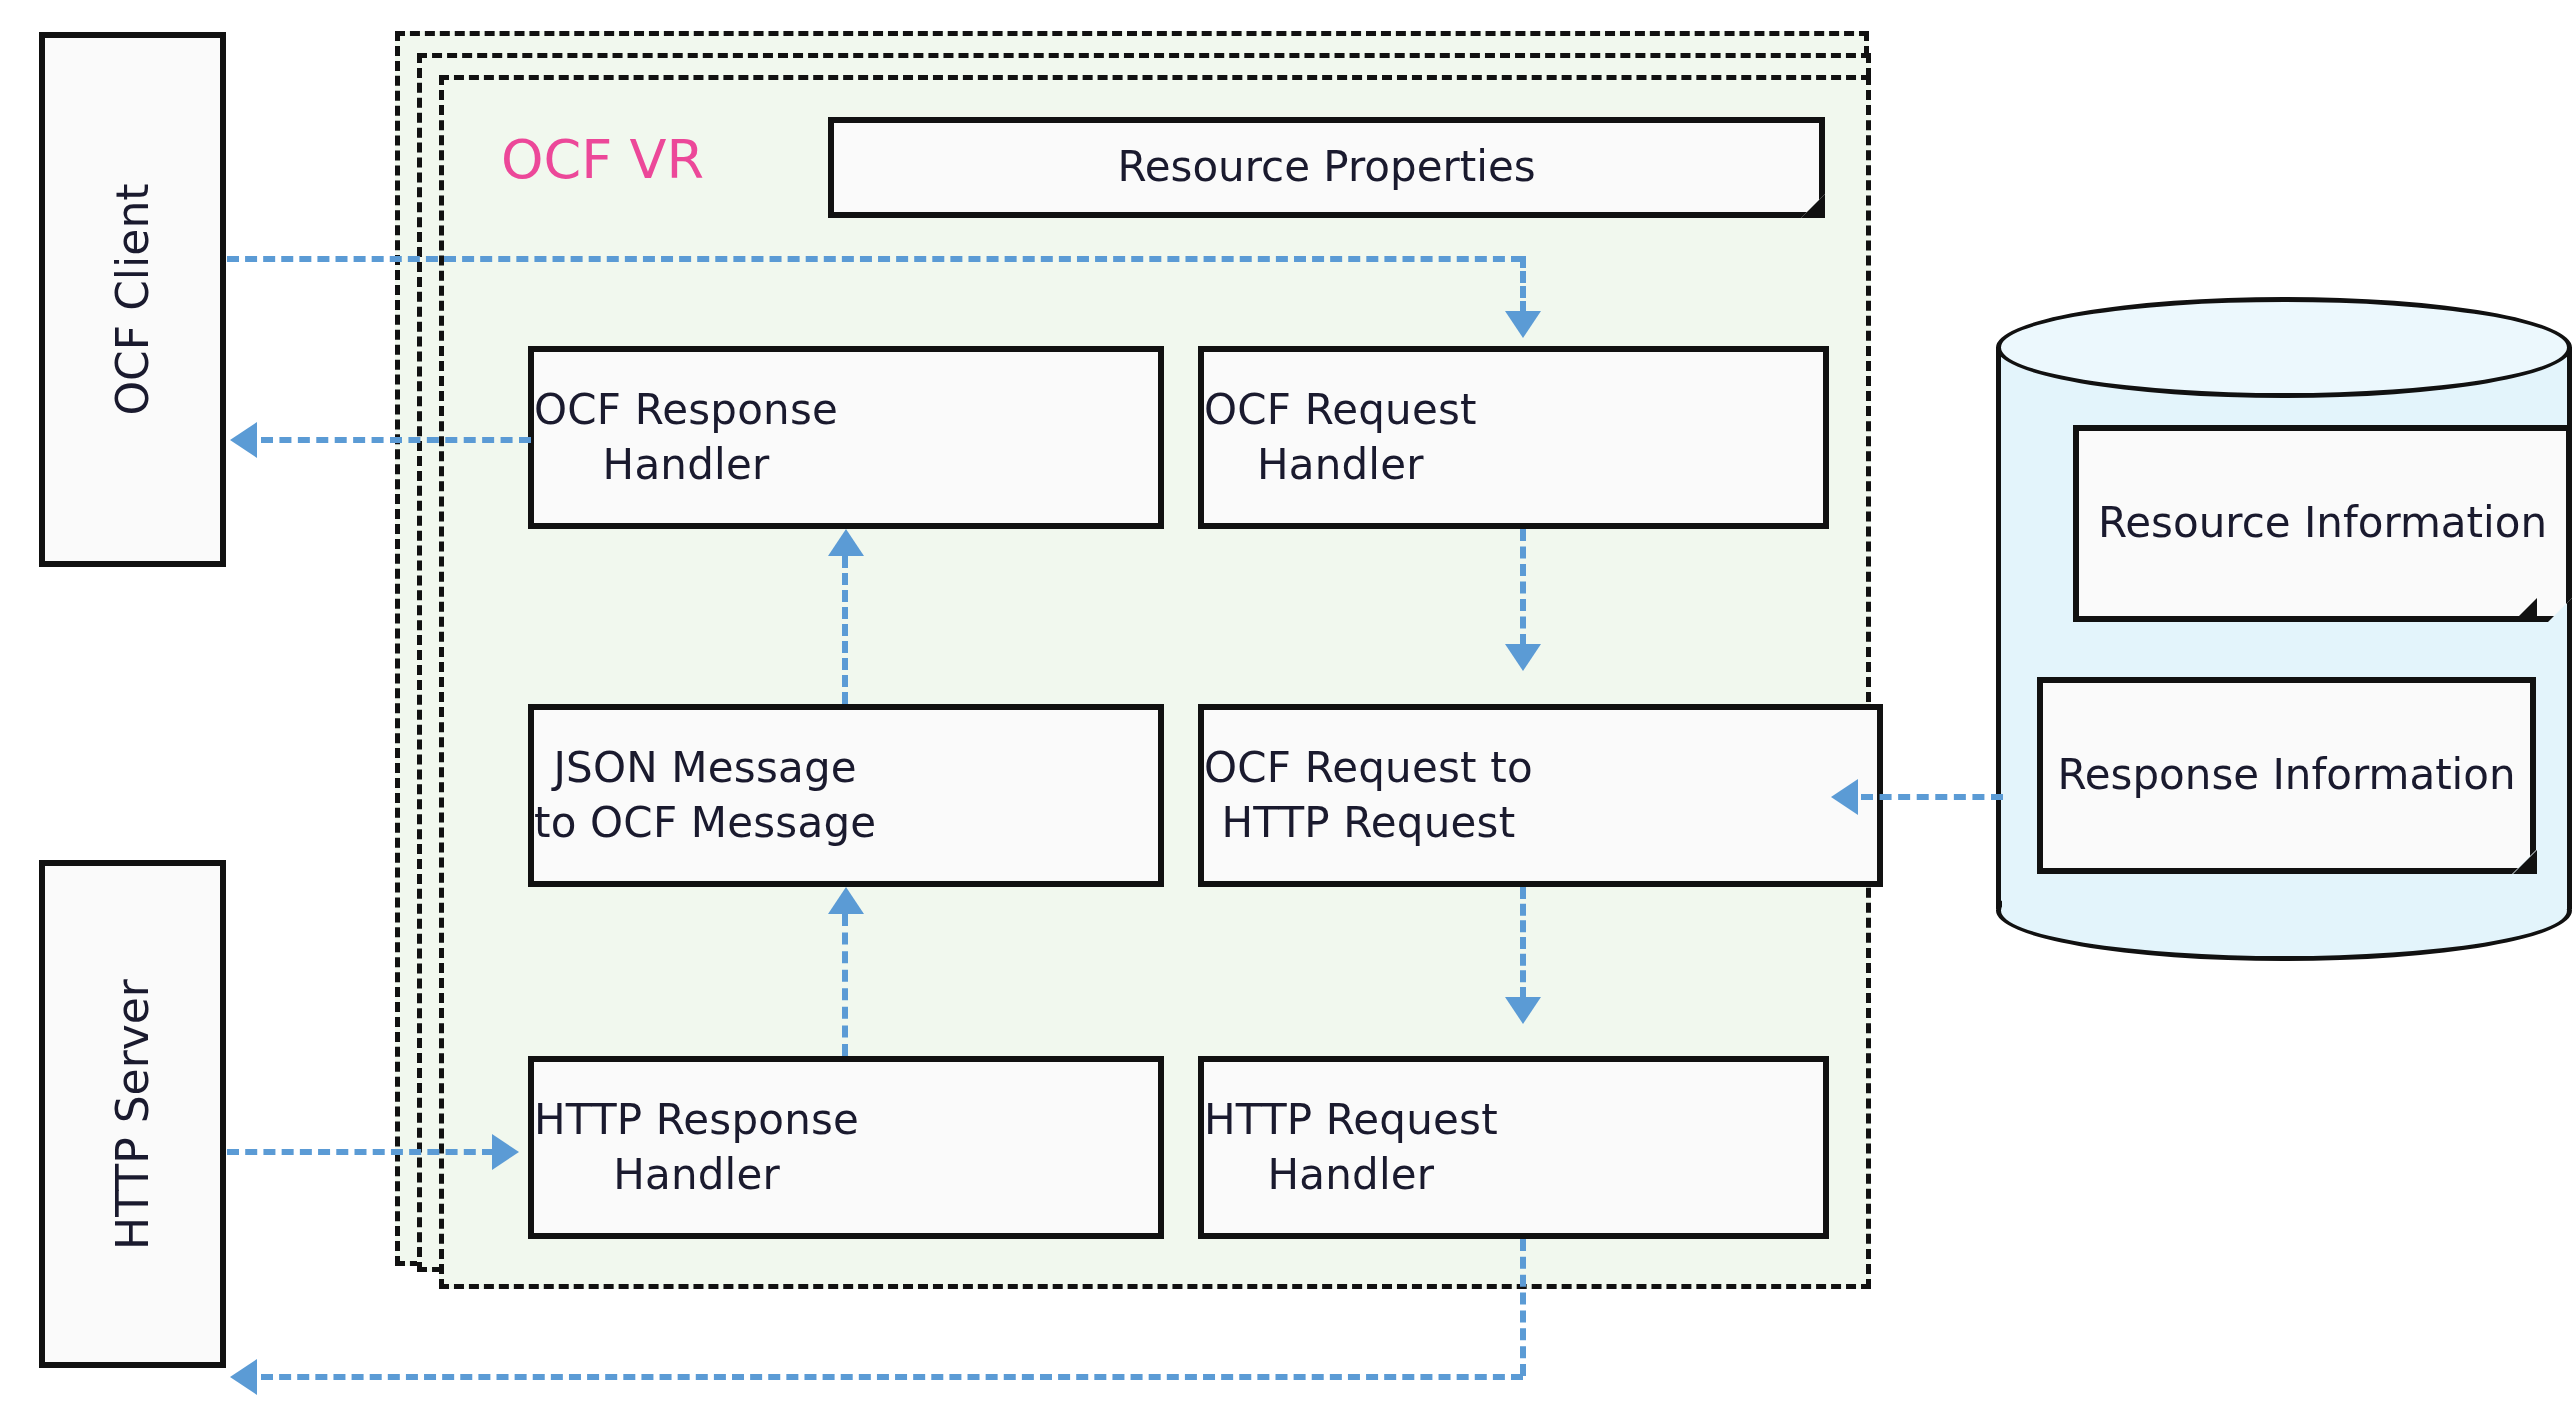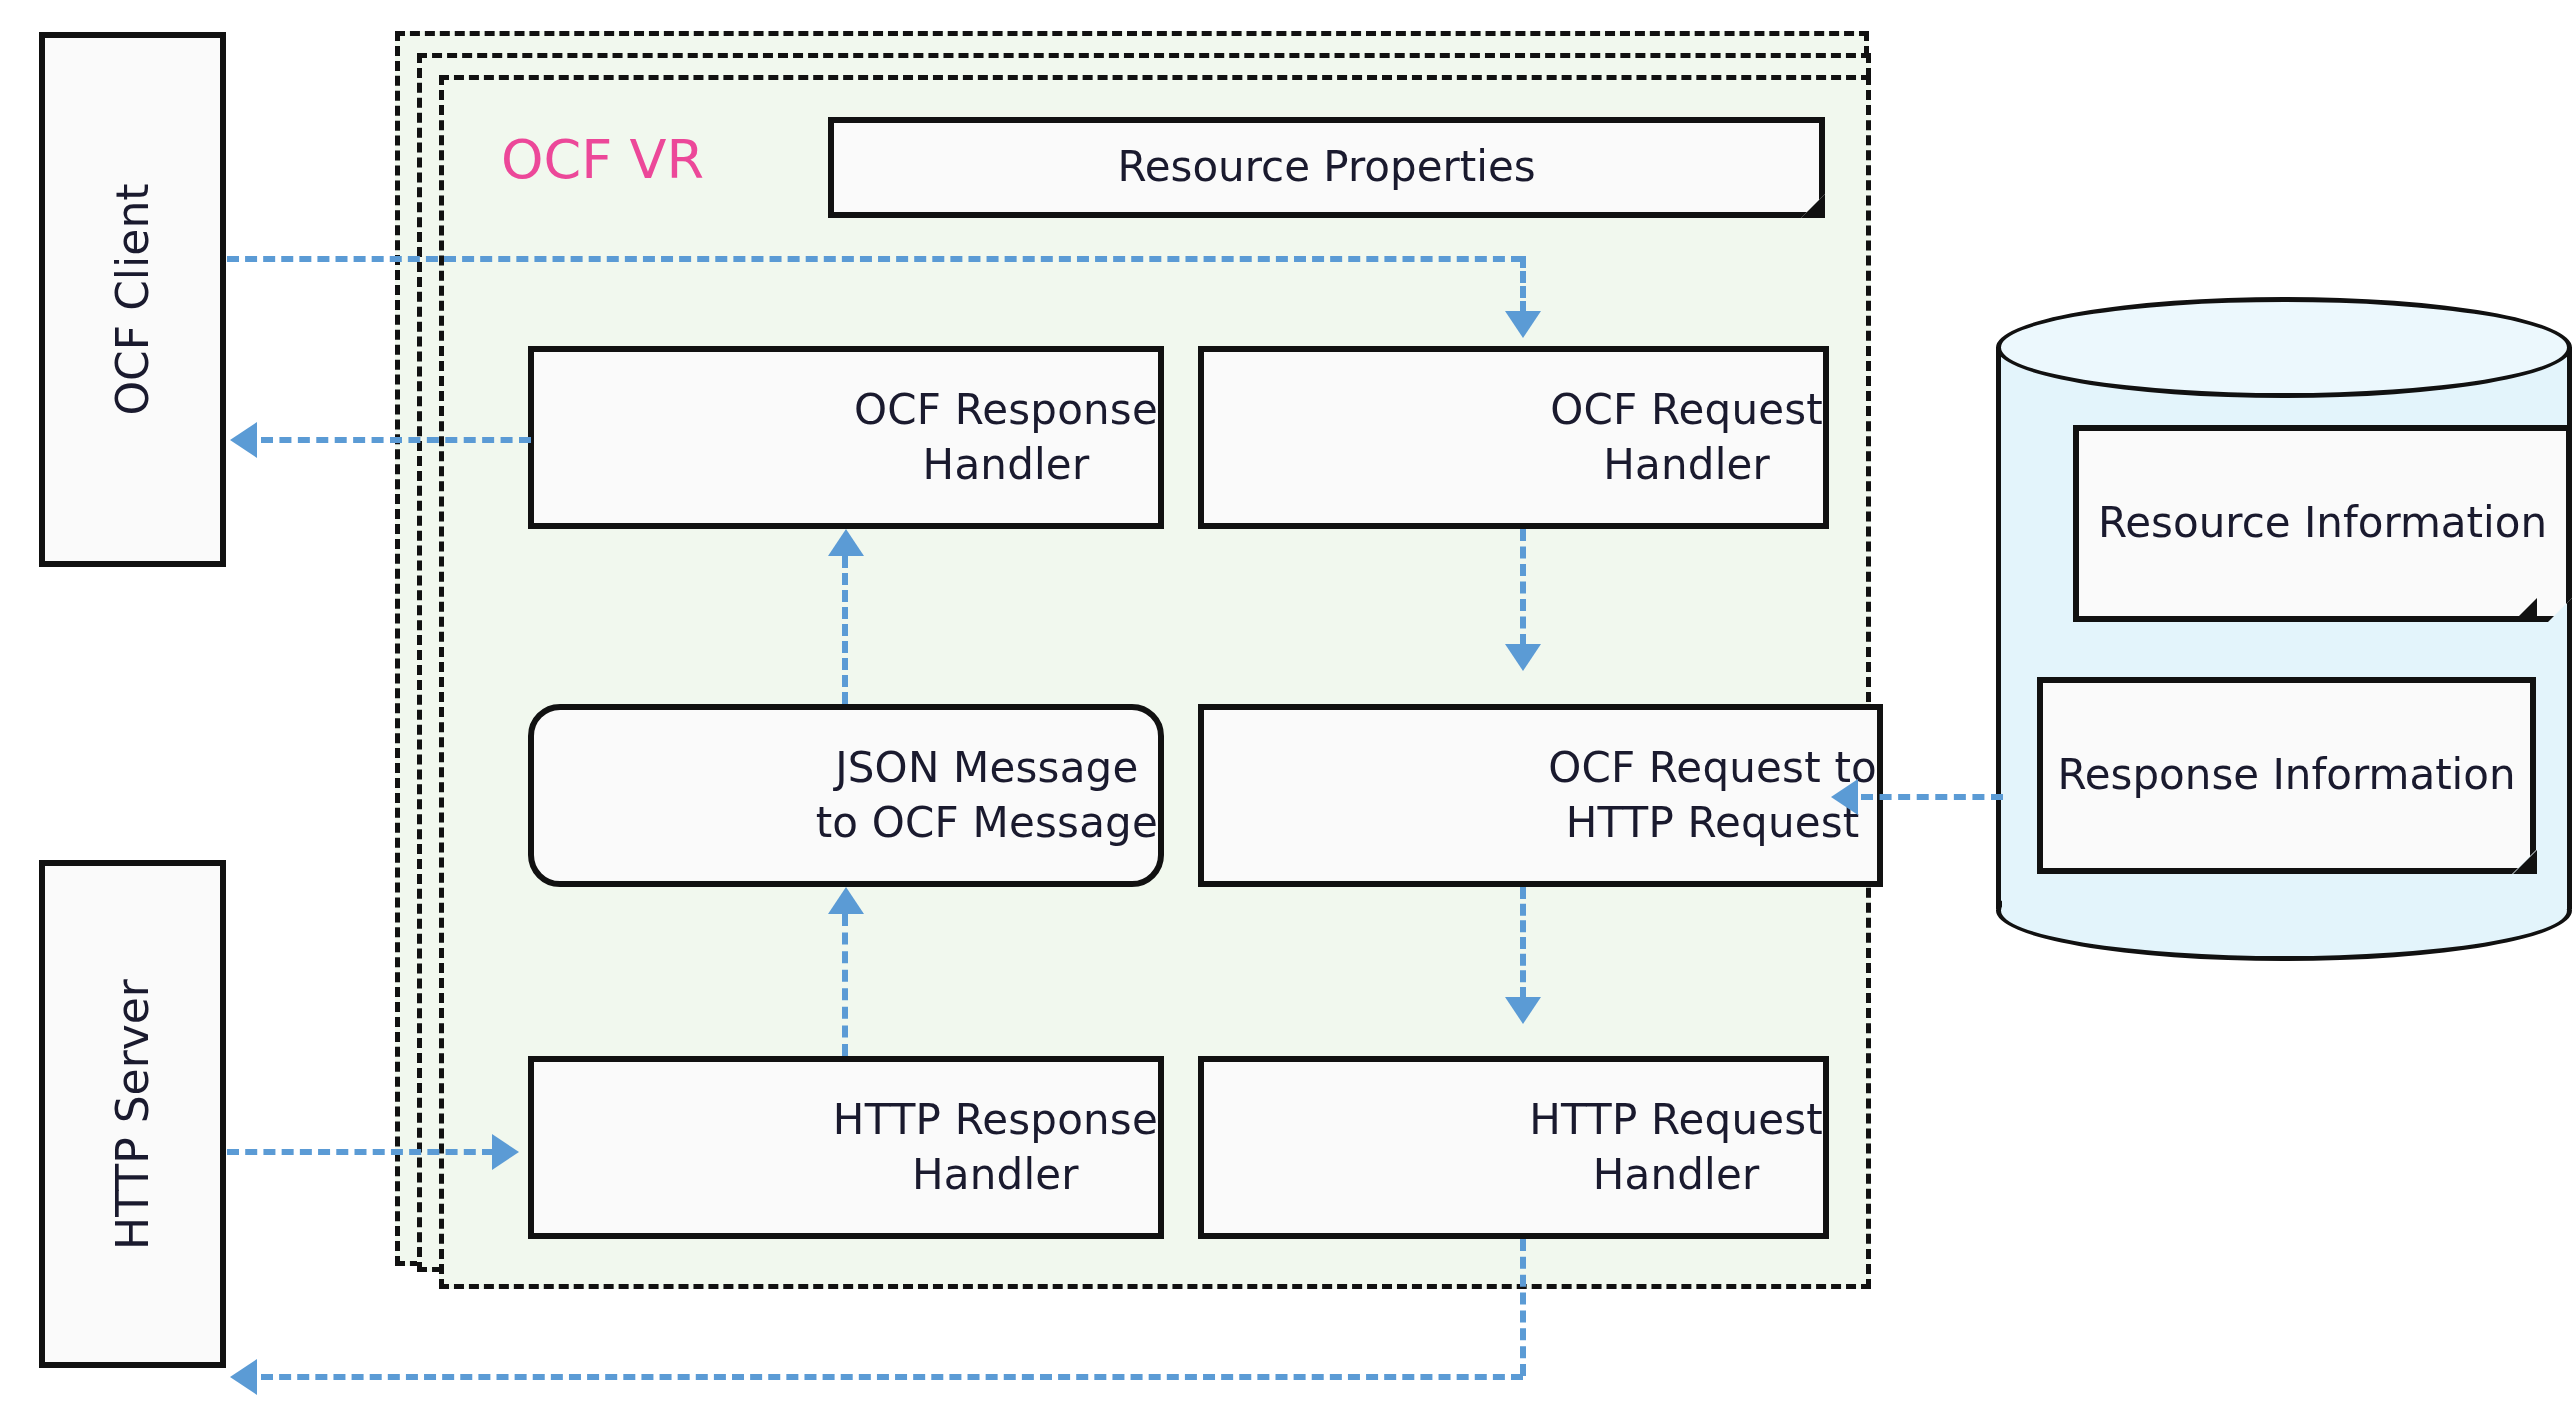--- a/index.html
+++ b/index.html
@@ -7,21 +7,21 @@
        font-family:"DejaVu Sans","Liberation Sans",sans-serif;}
 
   
   .node{
     position:absolute;
     background:#fafafa;
     border:6.4px solid #111111;
     box-sizing:border-box;
     display:flex;
     align-items:center;
-    justify-content:flex-end;
+    justify-content:flex-start;
     text-align:center;
     color:#1a1a2e;
     font-size:42px;
     line-height:1.30;
     letter-spacing:0.2px;
   }
   .node span{display:block;}
 
   
   .actor{
@@ -141,21 +141,21 @@
   </div>
 </div>
 
 <div class="node" style="left:1198px;top:346px;width:631px;height:183px;">
   <div>
     <span>OCF Request</span>
     <span>Handler</span>
   </div>
 </div>
 
-<div class="node" style="left:528px;top:704px;width:636px;height:183px;border-radius:32px;">
+<div class="node" style="left:528px;top:704px;width:636px;height:183px;">
   <div>
     <span>JSON Message</span>
     <span>to OCF Message</span>
   </div>
 </div>
 
 <div class="node" style="left:1198px;top:704px;width:685px;height:183px;">
   <div>
     <span>OCF Request to</span>
     <span>HTTP Request</span>

